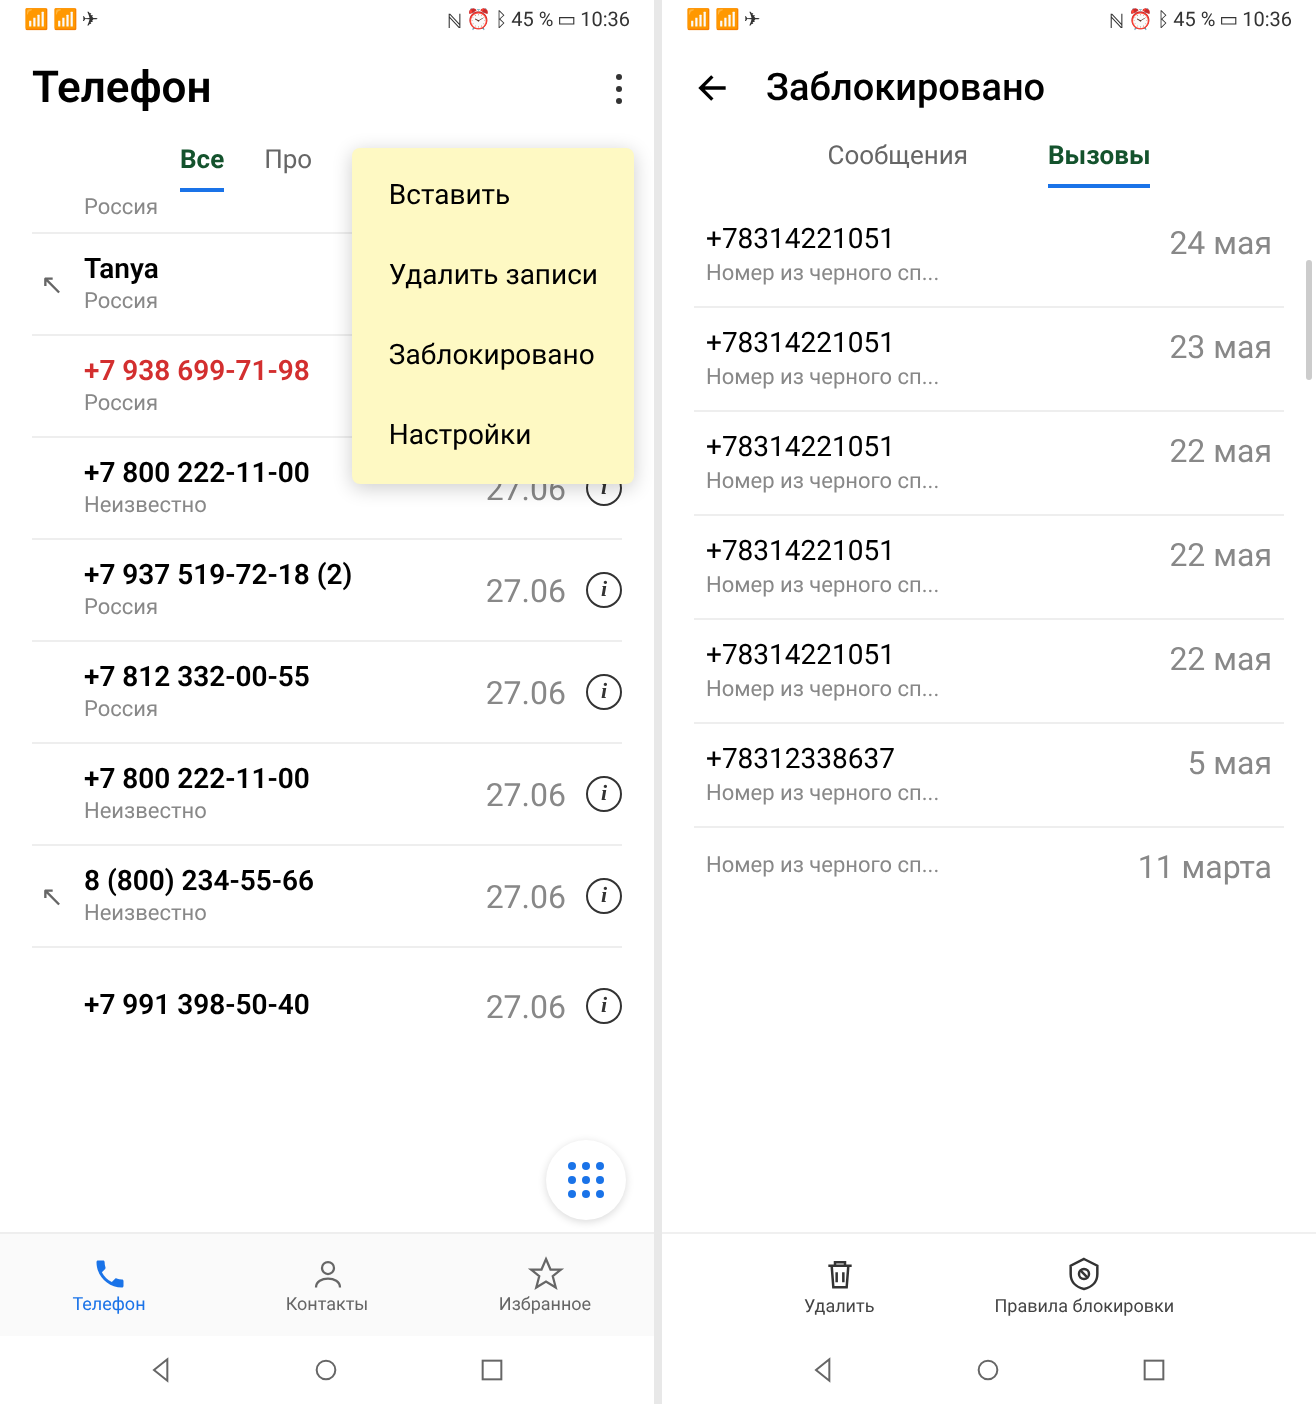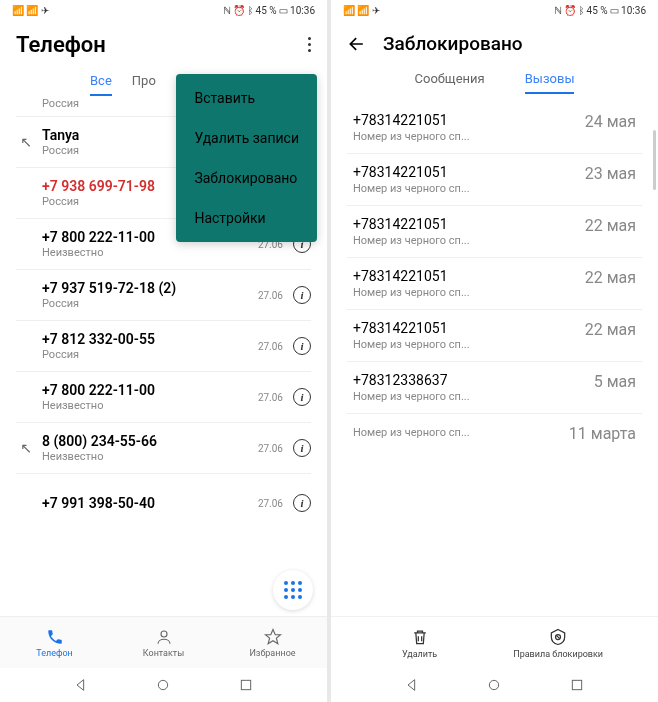--- a/index.html
+++ b/index.html
@@ -7,54 +7,54 @@
   .phone { background: #fff; width: 327px; height: 702px; display: flex; flex-direction: column; position: relative; overflow: hidden; }
   .status-bar { height: 20px; display: flex; justify-content: space-between; align-items: center; padding: 0 12px; font-size: 10px; color: #333; }
   .status-left, .status-right { display: flex; align-items: center; gap: 2px; }
   .status-right span { font-size: 10px; }
   .header { padding: 12px 16px 8px; display: flex; align-items: center; justify-content: space-between; }
   .header h1 { font-size: 22px; font-weight: 600; color: #000; }
   .back-header { display: flex; align-items: center; gap: 16px; padding: 12px 16px 8px; }
   .back-header h1 { font-size: 19px; font-weight: 500; color: #000; }
   .tabs { display: flex; gap: 20px; padding: 8px 0 0; justify-content: center; font-size: 13px; }
   .tab { color: #666; padding-bottom: 6px; border-bottom: 2px solid transparent; }
-  .tab.active { color: #3b82f6; border-bottom-color: #1a73e8; font-weight: 400; }
+  .tab.active { color: #14532d; border-bottom-color: #1a73e8; font-weight: 700; }
   .left-tabs { justify-content: flex-start; padding-left: 90px; }
   .right-tabs { justify-content: center; gap: 40px; }
   .list { flex: 1; overflow: hidden; }
   .row { display: flex; align-items: center; padding: 8px 16px; position: relative; min-height: 50px; }
   .row-left-icon { width: 20px; display: flex; justify-content: center; color: #666; margin-right: 6px; font-size: 14px; }
   .row-main { flex: 1; }
   .row-title { font-size: 14px; font-weight: 600; color: #000; }
   .row-title.red { color: #d32f2f; }
   .row-sub { font-size: 11px; color: #888; margin-top: 1px; }
-  .row-date { font-size: 10px; color: #888; margin-right: 10px; }
+  .row-date { font-size: 16px; color: #888; margin-right: 10px; }
   .info-icon { width: 18px; height: 18px; border: 1.3px solid #333; border-radius: 50%; display: inline-flex; align-items: center; justify-content: center; font-size: 11px; color: #333; font-weight: 600; font-style: italic; font-family: Georgia, serif; }
   .divider { height: 1px; background: #eee; margin: 0 16px; }
   .bottom-nav { display: flex; border-top: 1px solid #eee; height: 52px; background: #fafafa; }
   .bottom-nav .nav-item { flex: 1; display: flex; flex-direction: column; align-items: center; justify-content: center; font-size: 9px; color: #666; gap: 2px; }
   .bottom-nav .nav-item.active { color: #1a73e8; }
   .nav-item svg { width: 20px; height: 18px; }
   .sys-nav { display: flex; justify-content: space-around; align-items: center; height: 34px; padding: 0 40px; }
   .sys-nav svg { width: 16px; height: 16px; }
-  .menu-popup { position: absolute; top: 74px; right: 10px; background: #0f766e; box-shadow: 0 2px 10px rgba(0,0,0,0.2); border-radius: 4px; z-index: 10; padding: 4px 0; }
+  .menu-popup { position: absolute; top: 74px; right: 10px; background: #fef9c3; box-shadow: 0 2px 10px rgba(0,0,0,0.2); border-radius: 4px; z-index: 10; padding: 4px 0; }
   .menu-item { padding: 12px 18px; font-size: 14px; color: #000; white-space: nowrap; }
   .blocked-row { padding: 10px 22px; display: flex; justify-content: space-between; align-items: flex-start; gap: 43px; }
   .blocked-main { flex: 1; }
   .blocked-number { font-size: 14px; color: #000; font-weight: 400; }
   .blocked-sub { font-size: 11px; color: #888; margin-top: 2px; }
   .blocked-date { font-size: 16px; color: #888; }
   .dialpad-fab { position: absolute; bottom: 92px; right: 14px; width: 40px; height: 40px; border-radius: 50%; background: #fff; box-shadow: 0 1px 4px rgba(0,0,0,0.15); display: flex; align-items: center; justify-content: center; }
   .dialpad-dots { display: grid; grid-template-columns: repeat(3, 4px); gap: 3px; }
   .dialpad-dots span { width: 4px; height: 4px; background: #1a73e8; border-radius: 50%; }
   .dots-vert { display: flex; flex-direction: column; gap: 3px; }
   .dots-vert span { width: 3px; height: 3px; background: #333; border-radius: 50%; }
   .scrollbar { position: absolute; right: 2px; top: 130px; width: 3px; height: 60px; background: #ccc; border-radius: 2px; }
   .bottom-actions { display: flex; justify-content: center; gap: 60px; height: 52px; align-items: center; border-top: 1px solid #f0f0f0; }
-  .action-item { display: flex; flex-direction: column; align-items: center; font-size: 9px; color: #444; gap: 2px; margin-left: 16px; }
+  .action-item { display: flex; flex-direction: column; align-items: center; font-size: 9px; color: #444; gap: 2px; }
   .action-item svg { width: 20px; height: 20px; }
   .partial-row { padding: 0 16px 6px; }
   .partial-row .row-sub { margin-left: 26px; }
 </style>
 </head>
 <body>
 
 <div class="phone">
   <div class="status-bar">
     <div class="status-left">

